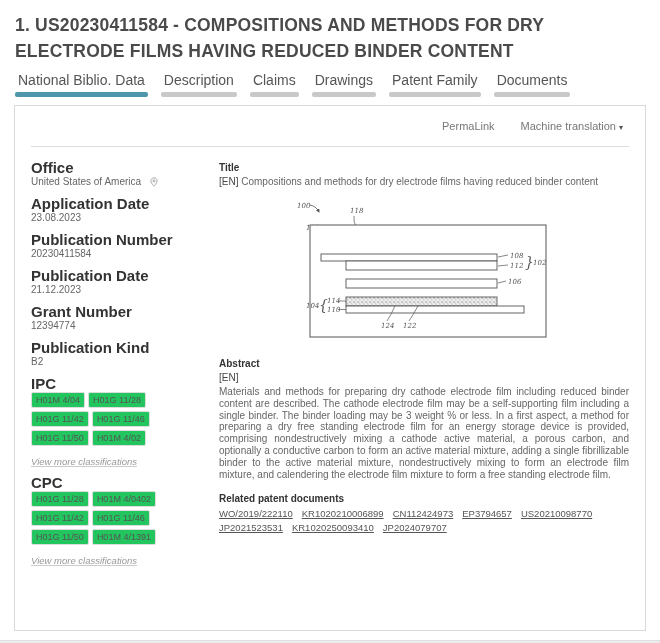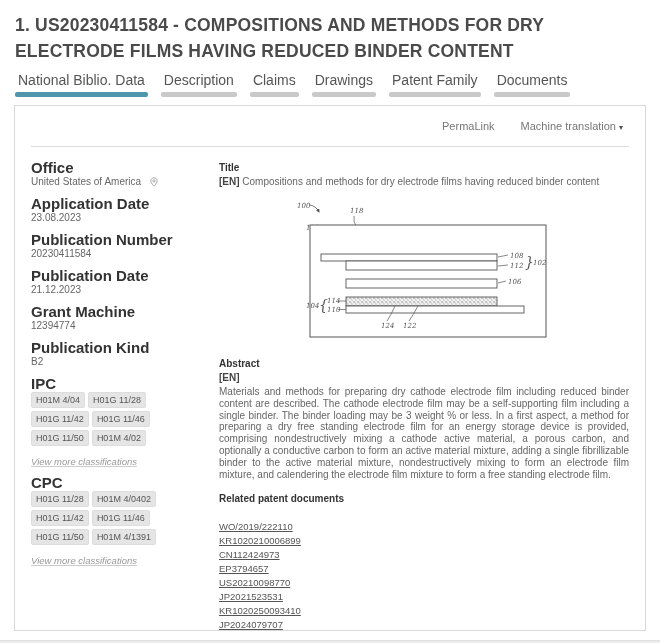--- a/index.html
+++ b/index.html
@@ -31,35 +31,35 @@
   .col-left { width:188px; flex-shrink:0; }
   .col-right { flex:1; min-width:0; }
 
   
   .field { margin-bottom:9px; }
   .field-label { font-size:15px; font-weight:bold; color:#333; line-height:13px; margin-bottom:1px; }
   .field-value { font-size:10px; color:#666; line-height:13px; }
   .office-row { display:flex; align-items:center; gap:8px; }
   .pin-icon { width:10px; height:10px; display:inline-block; }
   .chips { display:flex; flex-wrap:wrap; gap:3px; margin-top:2px; max-width:170px; }
-  .chip { border:1px solid #ddd; background:#e5e5e5; border-radius:2px;
+  .chip { border:1px solid #ddd; background:#22c55e; border-radius:2px;
     font-size:9px; color:#555; padding:2px 4px; white-space:nowrap; }
   .more-link { font-size:9.5px; color:#999; font-style:italic; margin-top:10px;
     text-decoration:underline; text-decoration-color:#ccc; cursor:pointer; }
 
   
   .r-label { font-size:10px; font-weight:bold; color:#333; line-height:13px; }
   .title-text { font-size:10px; color:#666; line-height:14px; margin-top:1px; }
-  .lang-tag { font-weight:bold; color:#444; }
+  .lang-tag { font-weight:normal; color:#444; }
   .figure-wrap { margin:8px 0 2px 58px; }
   .abstract-block { margin-top:4px; }
   .abstract-text { font-size:10px; color:#666; line-height:11.8px;
     text-align:justify; margin-top:1px; }
   .related-block { margin-top:12px; }
-  .related-links { display:flex; flex-wrap:wrap; column-gap:9px; row-gap:3px; margin-top:16px;flex-direction:column; }
+  .related-links { display:flex; flex-wrap:wrap; column-gap:9px; row-gap:3px; margin-top:3px; }
   .rel-link { font-size:9.5px; color:#555; text-decoration:underline; cursor:pointer; white-space:nowrap; }
 
   .fig-text { font-family:"DejaVu Serif", serif; font-style:italic;
     font-size:7px; fill:#555; }
   .fig-brace { font-family:"DejaVu Serif", serif; font-style:italic; fill:#555; }
 
   .page-bottom { position:absolute; left:0; bottom:0; width:660px; height:15px;
     background:#ececec; border-top:1px solid #e0e0e0; }
 </style>
 </head>
@@ -131,21 +131,21 @@
           <div class="field-label">Publication Number</div>
           <div class="field-value">20230411584</div>
         </div>
 
         <div class="field">
           <div class="field-label">Publication Date</div>
           <div class="field-value">21.12.2023</div>
         </div>
 
         <div class="field">
-          <div class="field-label">Grant Machine</div>
+          <div class="field-label">Grant Number</div>
           <div class="field-value">12394774</div>
         </div>
 
 
         <div class="field">
           <div class="field-label">Publication Kind</div>
           <div class="field-value">B2</div>
         </div>
 
         <div class="field">

